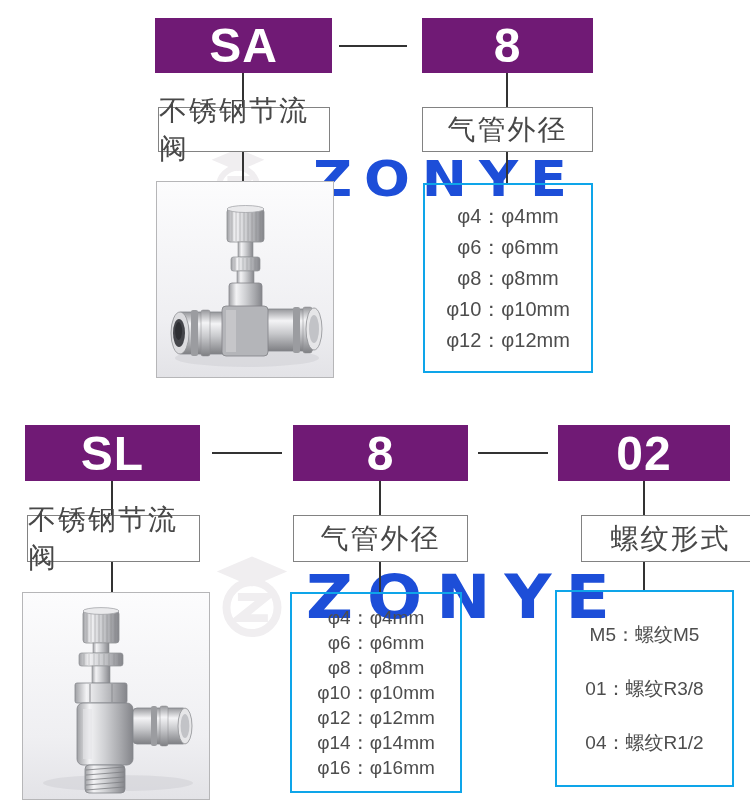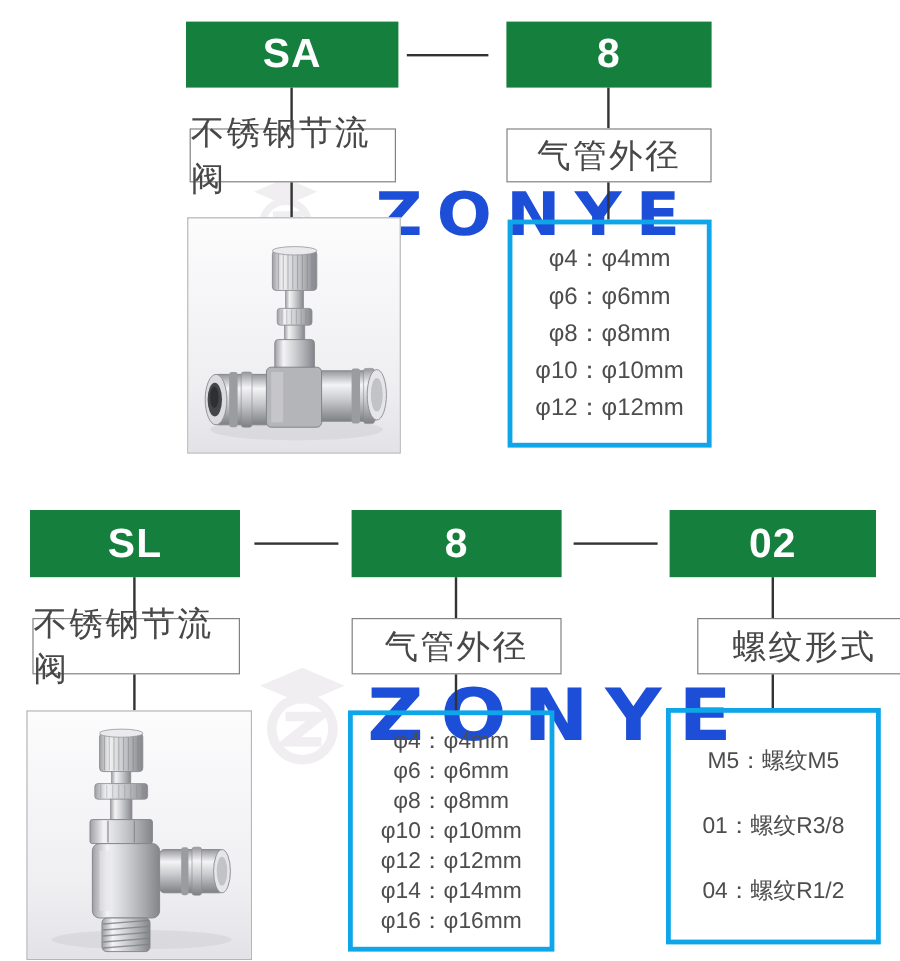--- a/index.html
+++ b/index.html
@@ -37,47 +37,47 @@
   .wm-top { left: 205px; top: 146px; }
   .wm-top .wm-logo { width: 66px; height: 66px; }
   .wm-top .wm-text { font-size: 50px; letter-spacing: 11px; margin-left: 42px; }
   .wm-bottom { left: 208px; top: 553px; }
   .wm-bottom .wm-logo { width: 88px; height: 88px; }
   .wm-bottom .wm-text { font-size: 60px; letter-spacing: 13px; margin-left: 10px; }
 
   .code-box {
     position: absolute;
     z-index: 2;
-    background: #15803d;
+    background: #701a75;
     color: #ffffff;
     display: flex;
     align-items: center;
     justify-content: center;
-    font-size: 34px;
+    font-size: 48px;
     font-weight: 600;
     letter-spacing: 1px;
   }
   .cat-box {
     position: absolute;
     z-index: 2;
     background: #ffffff;
     border: 1px solid #828282;
     display: flex;
     align-items: center;
     justify-content: center;
     font-size: 28px;
     font-weight: 500;
     color: #484848;
     letter-spacing: 2px;
   }
   .spec-box {
     position: absolute;
     z-index: 2;
     background: transparent;
-    border: 4px solid #0ea5e9;
+    border: 2px solid #0ea5e9;
     display: flex;
     flex-direction: column;
     align-items: center;
     justify-content: center;
     color: #4d4d4d;
   }
   .spec-row { white-space: nowrap; }
   .spec-top .spec-row   { font-size: 20px; line-height: 31px; }
   .spec-mid .spec-row   { font-size: 19px; line-height: 25px; }
   .spec-right .spec-row { font-size: 19px; line-height: 27px; }

